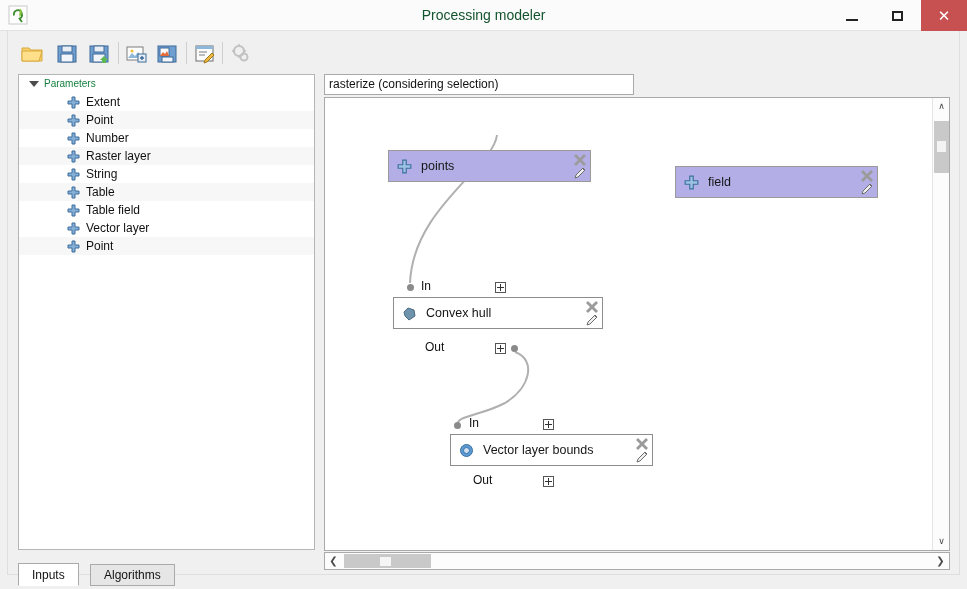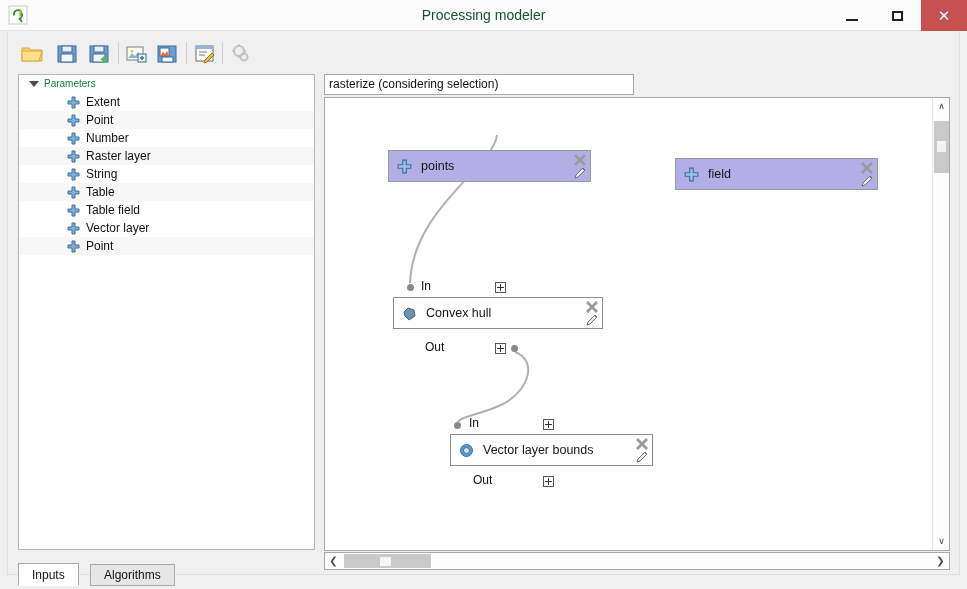--- a/index.html
+++ b/index.html
@@ -585,21 +585,21 @@
           </svg>
         </span>
         <span class="node-edit">
           <svg width="14" height="14" viewBox="0 0 14 14">
             <path d="M2 12 l1 -3 l7 -7 l2 2 l-7 7 z" fill="#efefef" stroke="#6e6e6e"></path>
             <path d="M9 2 l2 2" stroke="#6e6e6e"></path>
           </svg>
         </span>
       </div>
 
-      <div class="node param" style="left:350px; top:60px; width:203px;">
+      <div class="node param" style="left:350px; top:68px; width:203px;">
         <span class="node-icon">
           <svg width="15" height="15" viewBox="0 0 13 13">
               <path d="M5 1 h3 v4 h4 v3 h-4 v4 h-3 v-4 h-4 v-3 h4 z" fill="#9fc3e4" stroke="#3d6f9e"></path>
             </svg>
         </span>
         <span class="node-label">field</span>
         <span class="node-close">
           <svg width="14" height="14" viewBox="0 0 14 14">
             <path d="M3 2 l4 4 l4 -4 l2 2 l-4 4 l4 4 l-2 2 l-4 -4 l-4 4 l-2 -2 l4 -4 l-4 -4 z" fill="#9b9b9b"></path>
           </svg>

